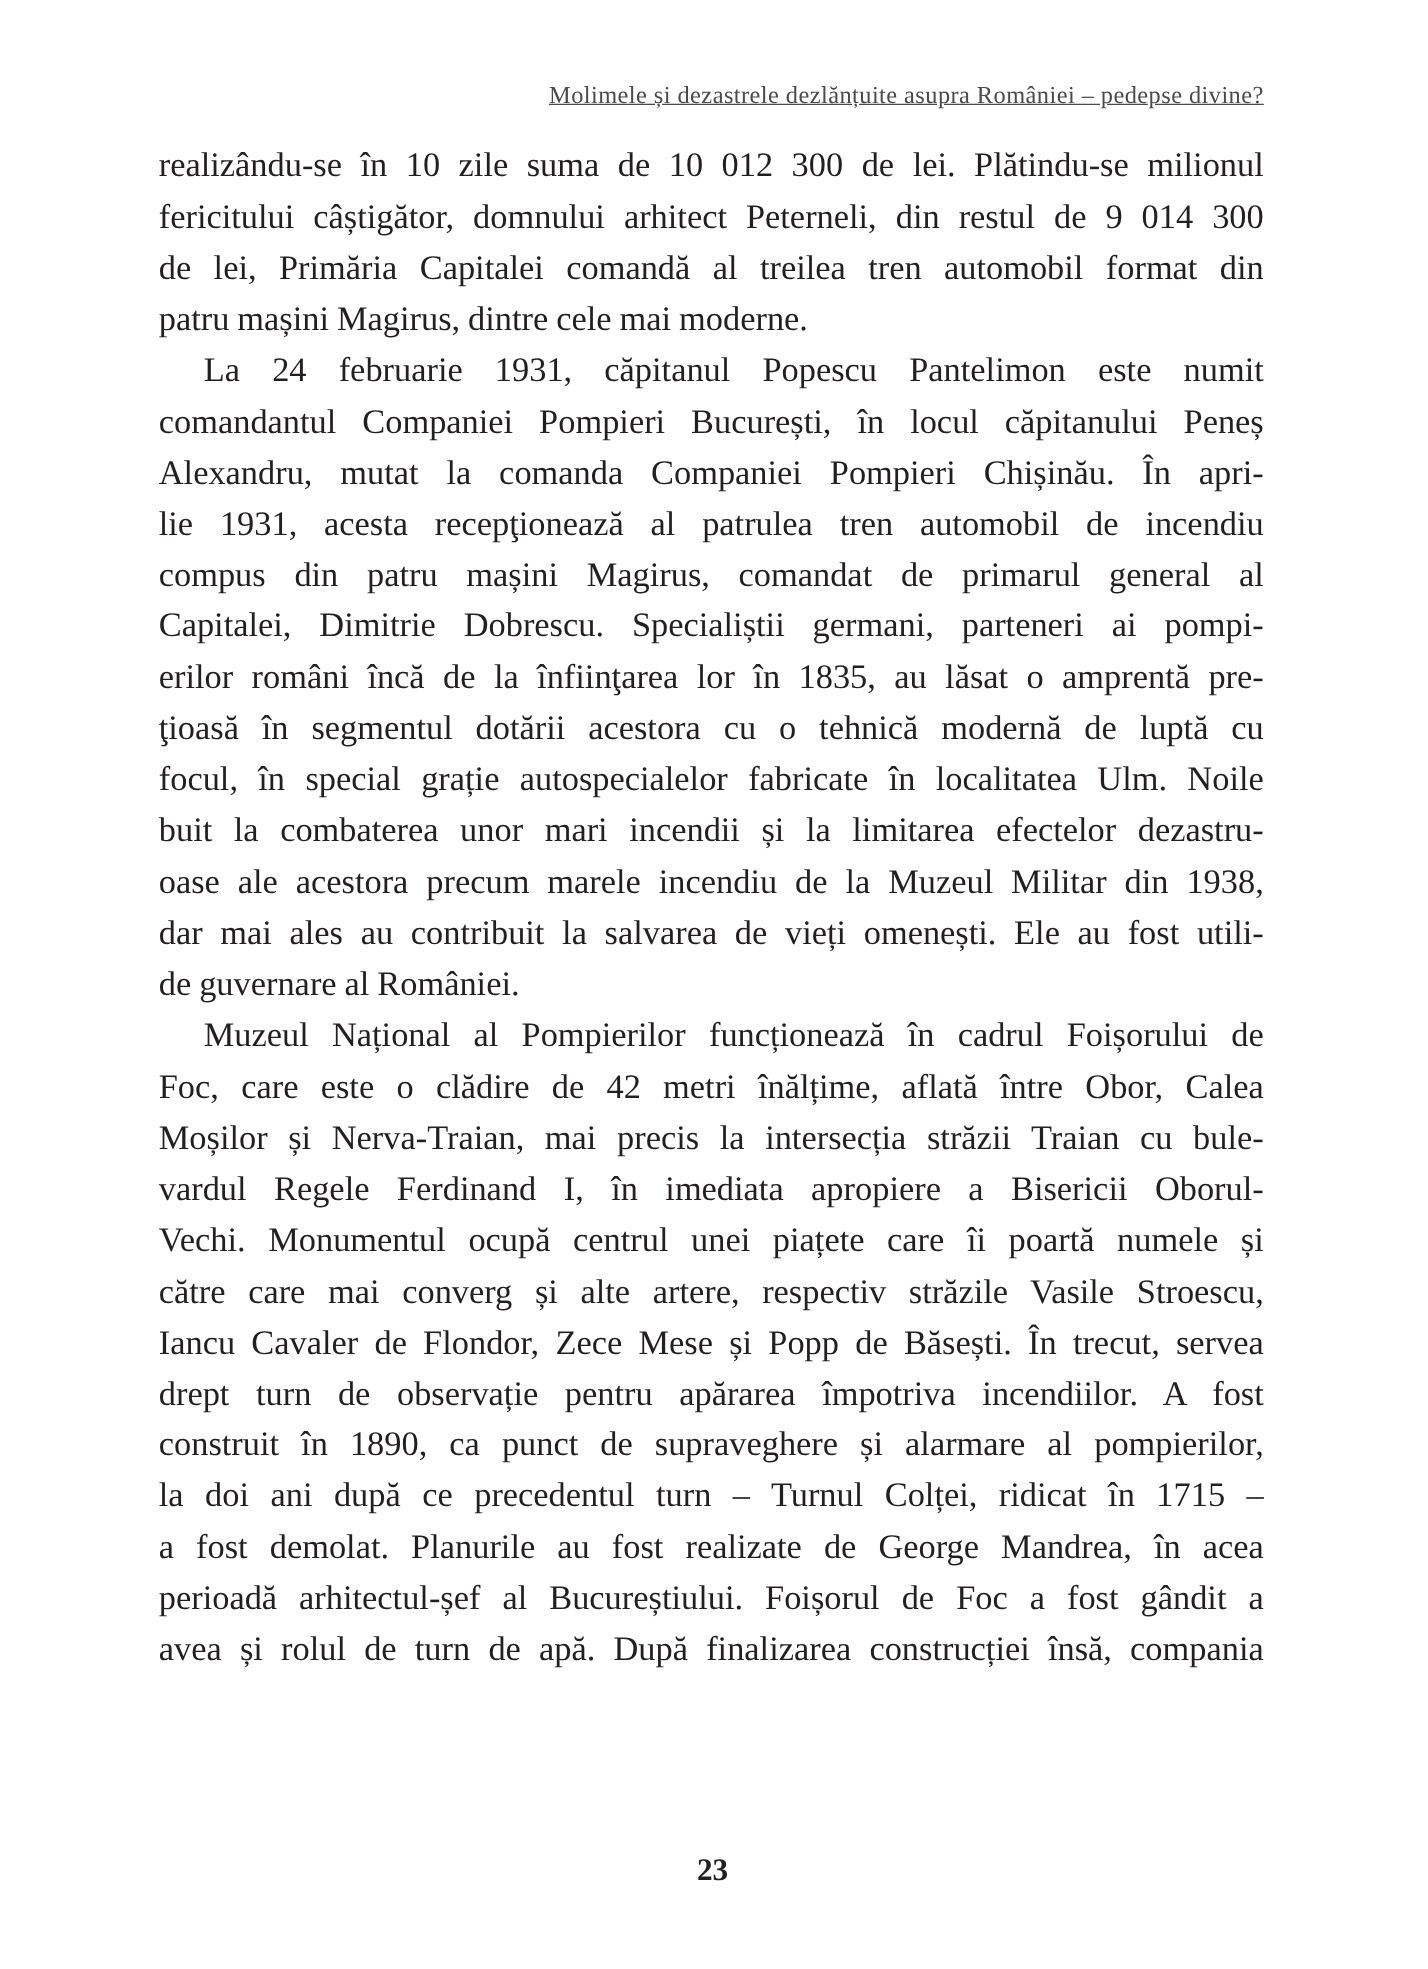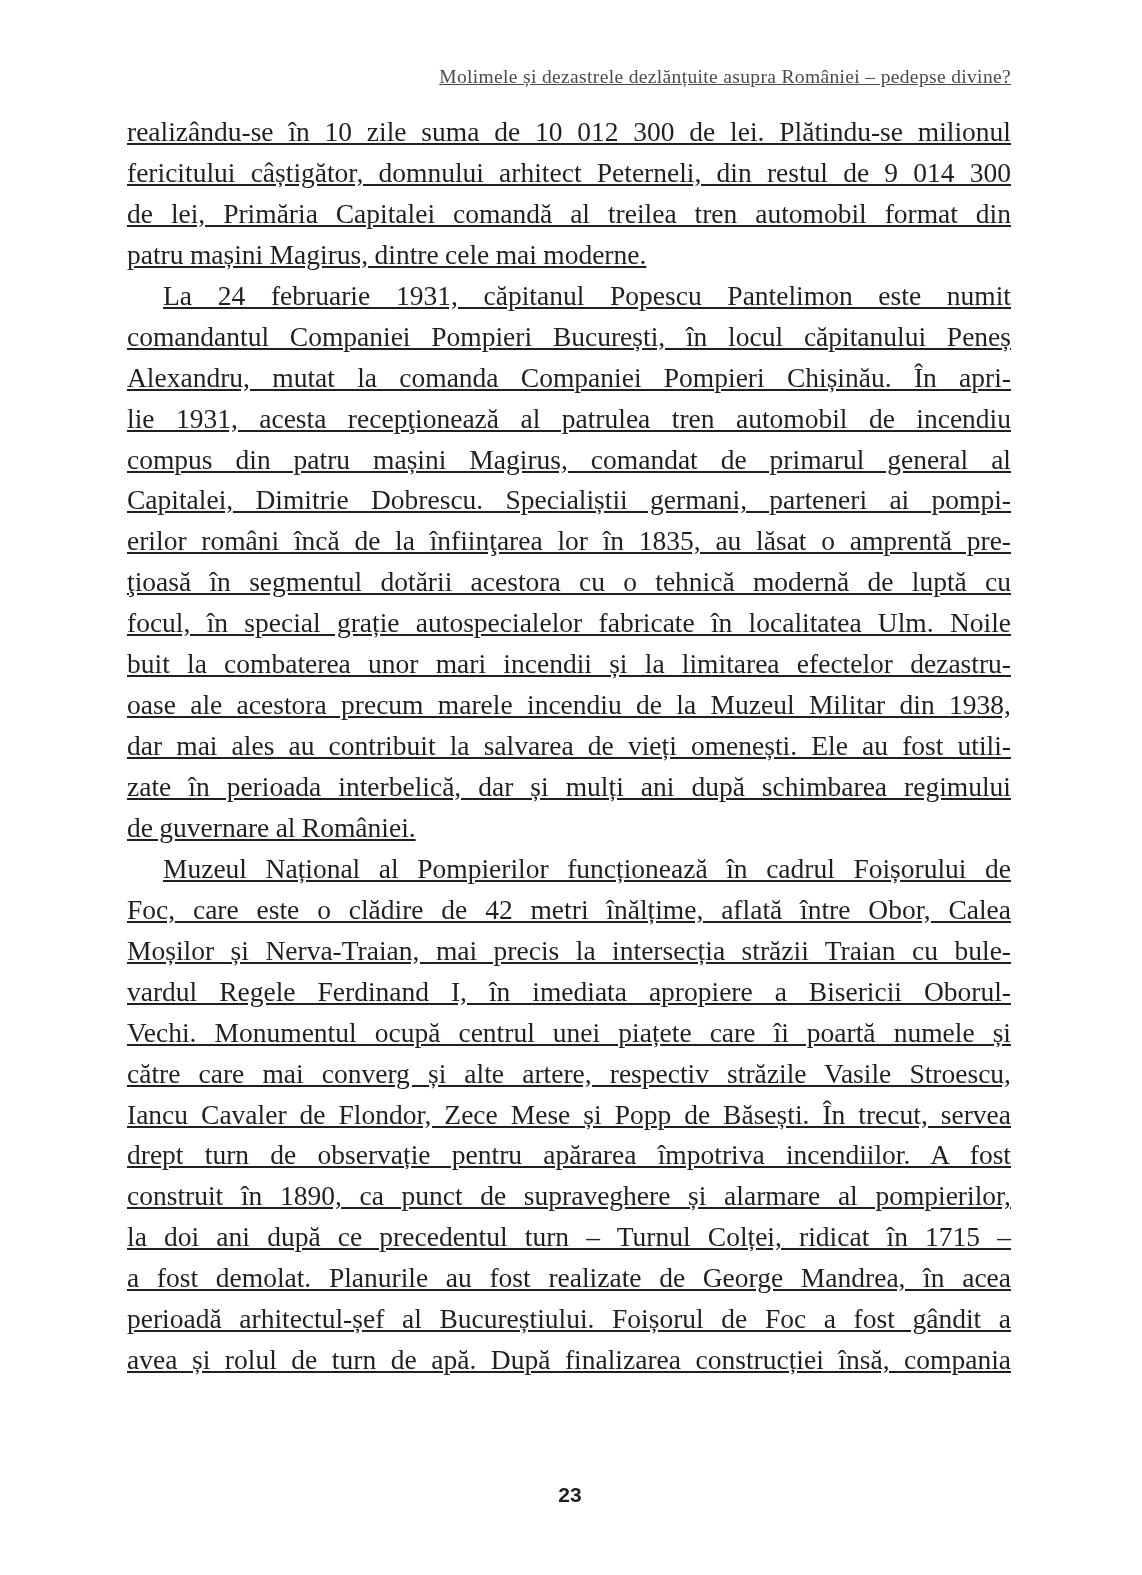--- a/index.html
+++ b/index.html
@@ -23,21 +23,20 @@
       color: #4a4a4a;
       letter-spacing: 0.35px;
       white-space: nowrap;
       text-decoration: underline;
     }
     .body-text {
       position: absolute;
       left: 127px;
       top: 112px;
       width: 884px;
-      text-decoration: underline;
     }
     .line {
       display: block;
       height: 40.95px;
       line-height: 40.95px;
       font-size: 27.5px;
       white-space: nowrap;
       text-align: justify;
       text-align-last: justify;
       word-spacing: -0.5px;
@@ -47,23 +46,23 @@
     }
     .line.indent {
       padding-left: 36px;
     }
     .page-number {
       position: absolute;
       top: 1483px;
       left: 0;
       width: 1140px;
       text-align: center;
-      font-family: Liberation Sans, sans-serif;
+      font-family: Liberation Serif, serif;
       font-weight: bold;
-      font-size: 21px;
+      font-size: 25px;
       color: #231f20;
     }
   </style>
 </head>
 <body>
 
 <div class="running-header">Molimele și dezastrele dezlănțuite asupra României – pedepse divine?</div>
 
 <div class="body-text">
 
@@ -80,21 +79,20 @@
     <span class="line">Alexandru, mutat la comanda Companiei Pompieri Chișinău. În apri-</span>
     <span class="line">lie 1931, acesta recepţionează al patrulea tren automobil de incendiu</span>
     <span class="line">compus din patru mașini Magirus, comandat de primarul general al</span>
     <span class="line">Capitalei, Dimitrie Dobrescu. Specialiștii germani, parteneri ai pompi-</span>
     <span class="line">erilor români încă de la înfiinţarea lor în 1835, au lăsat o amprentă pre-</span>
     <span class="line">ţioasă în segmentul dotării acestora cu o tehnică modernă de luptă cu</span>
     <span class="line">focul, în special grație autospecialelor fabricate în localitatea Ulm. Noile</span>
     <span class="line">buit la combaterea unor mari incendii și la limitarea efectelor dezastru-</span>
     <span class="line">oase ale acestora precum marele incendiu de la Muzeul Militar din 1938,</span>
     <span class="line">dar mai ales au contribuit la salvarea de vieți omenești. Ele au fost utili-</span>
-    <span class="line">zate în perioada interbelică, dar și mulți ani după schimbarea regimului</span>
     <span class="line last">de guvernare al României.</span>
   </div>
 
   <div>
     <span class="line indent">Muzeul Național al Pompierilor funcționează în cadrul Foișorului de</span>
     <span class="line">Foc, care este o clădire de 42 metri înălțime, aflată între Obor, Calea</span>
     <span class="line">Moșilor și Nerva-Traian, mai precis la intersecția străzii Traian cu bule-</span>
     <span class="line">vardul Regele Ferdinand I, în imediata apropiere a Bisericii Oborul-</span>
     <span class="line">Vechi. Monumentul ocupă centrul unei piațete care îi poartă numele și</span>
     <span class="line">către care mai converg și alte artere, respectiv străzile Vasile Stroescu,</span>

